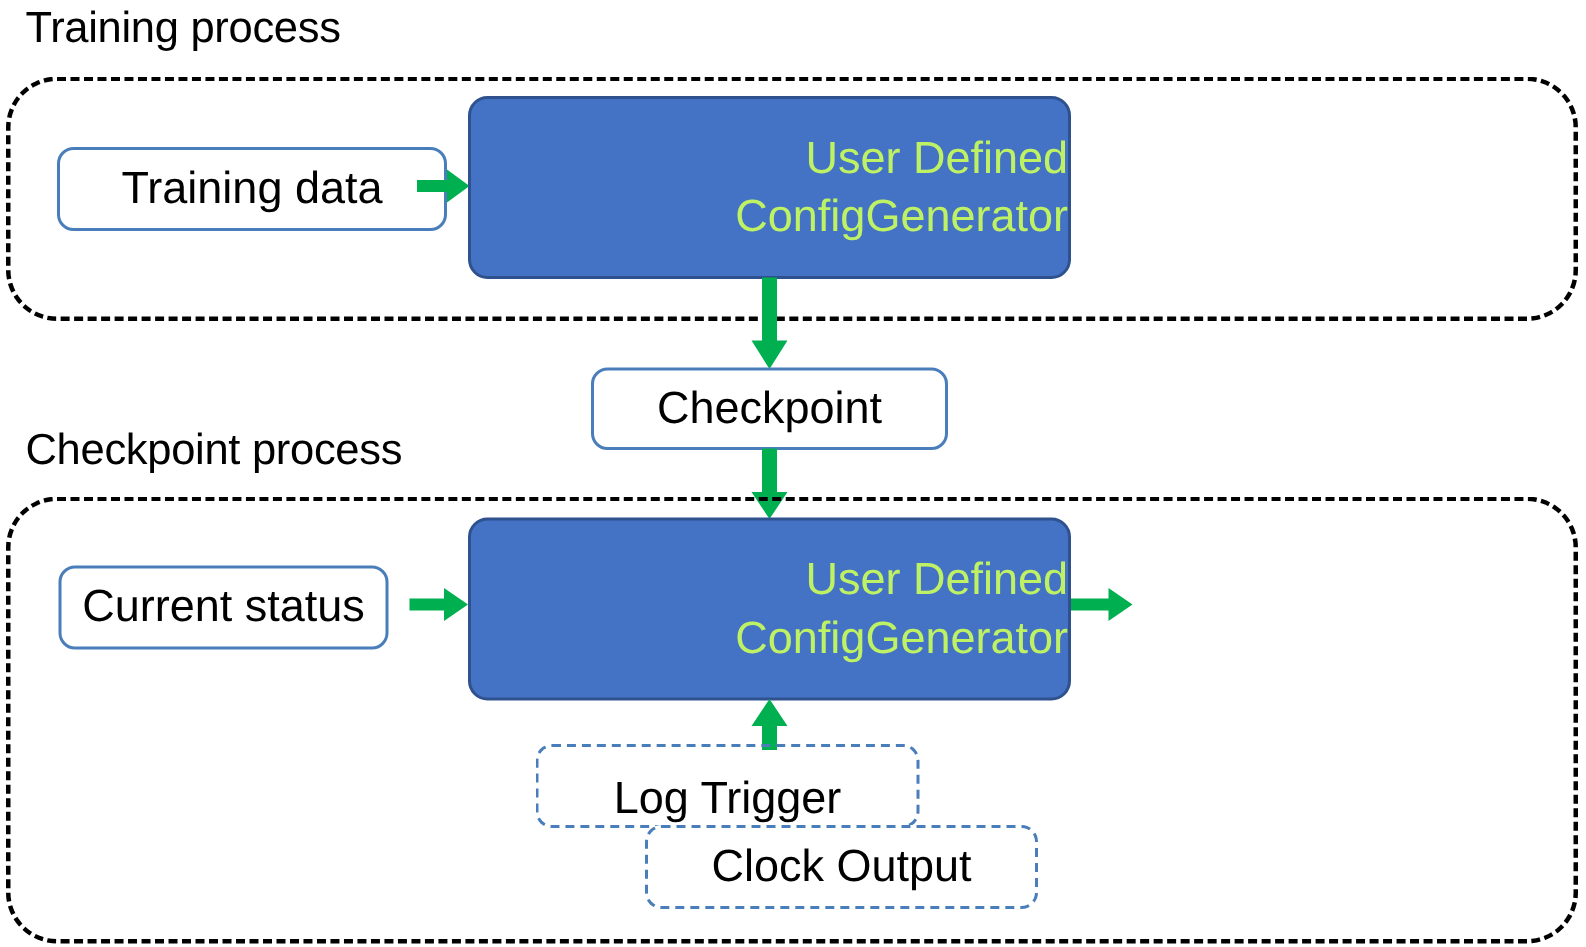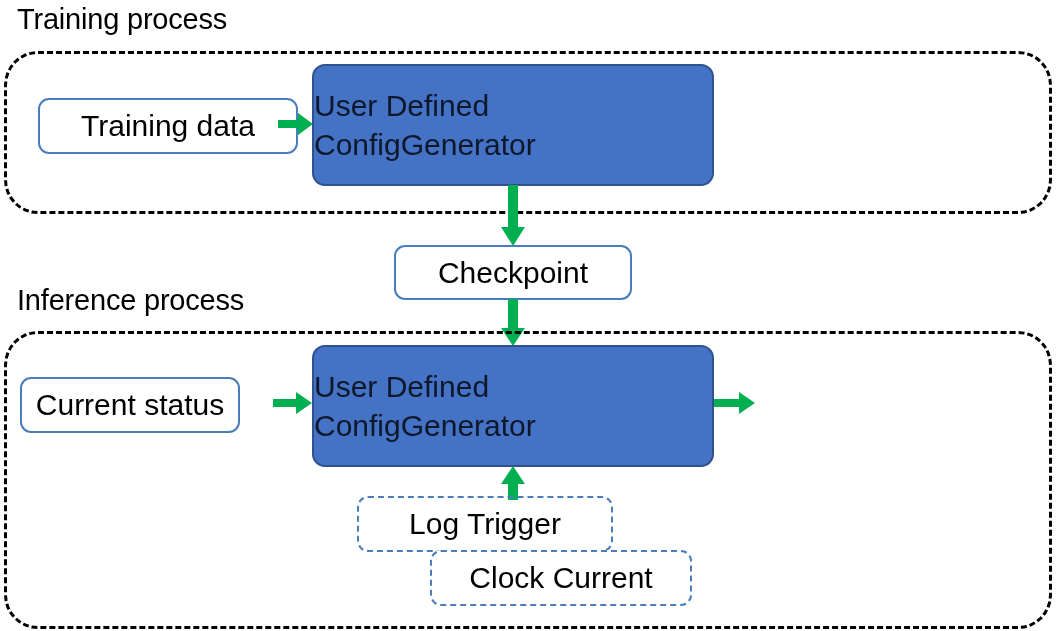--- a/index.html
+++ b/index.html
@@ -52,35 +52,35 @@
     display: flex;
     align-items: center;
     justify-content: center;
     color: #000000;
     font-size: 30px;
     line-height: 34px;
     white-space: nowrap;
   }
   #box-training-data { left: 38px;  top: 98px;  width: 260px; height: 56px; }
   #box-checkpoint    { left: 394px; top: 245px; width: 238px; height: 55px; }
-  #box-current-status{ left: 20px;  top: 377px; width: 220px; height: 56px; }
+  #box-current-status{ left: 39px;  top: 377px; width: 220px; height: 56px; }
   #box-output-config { left: 756px; top: 376px; width: 254px; height: 57px; }
 
   
   .proc-box {
     position: absolute;
     box-sizing: border-box;
     background: #4472c4;
     border: 2px solid #2f528f;
     border-radius: 13px;
     display: flex;
     flex-direction: column;
-    align-items: flex-start;
+    align-items: flex-end;
     justify-content: center;
-    color: #0f172a;
+    color: #bef264;
     font-size: 30px;
     line-height: 39px;
     white-space: nowrap;
   }
   #box-proc-training  { left: 312px; top: 64px;  width: 402px; height: 122px; }
   #box-proc-inference { left: 312px; top: 345px; width: 402px; height: 122px; }
 
   
   .trigger-box {
     position: absolute;
@@ -88,21 +88,21 @@
     background: transparent;
     border: 2px dashed #4a7ebb;
     border-radius: 11px;
     display: flex;
     align-items: center;
     color: #000000;
     font-size: 30px;
     line-height: 34px;
     white-space: nowrap;
   }
-  #box-log-trigger   { left: 357px; top: 496px; width: 256px; height: 56px; justify-content: center; }
+  #box-log-trigger   { left: 357px; top: 496px; width: 256px; height: 56px; justify-content: center; align-items: flex-end; }
   #box-clock-trigger { left: 430px; top: 550px; width: 262px; height: 56px; justify-content: center;
                        background: #ffffff; }
 
   
   .arrow {
     position: absolute;
   }
   .arrow svg { display: block; overflow: visible; }
 
   #arrow-training-data-to-proc { left: 278px; top: 112px; }
@@ -145,21 +145,21 @@
   <div class="node-box" id="box-checkpoint">
     <span>Checkpoint</span>
   </div>
 
   <div class="arrow" id="arrow-checkpoint-to-proc">
     <svg width="26" height="48" viewBox="0 0 26 48">
       <path d="M8 0 H18 V29 H25 L13 47 L1 29 H8 Z" fill="#00B050"></path>
     </svg>
   </div>
 
-  <div class="section-title" id="title-inference">Inference process</div>
+  <div class="section-title" id="title-inference">Checkpoint process</div>
 
   <div class="process-container" id="container-inference"></div>
 
   <div class="node-box" id="box-current-status">
     <span>Current status</span>
   </div>
 
   <div class="arrow" id="arrow-status-to-proc">
     <svg width="40" height="24" viewBox="0 0 40 24">
       <path d="M0 8 H23 V1 L39 12 L23 23 V16 H0 Z" fill="#00B050"></path>
@@ -182,16 +182,16 @@
     <svg width="26" height="34" viewBox="0 0 26 34">
       <path d="M13 0 L25 18 H18 V34 H8 V18 H1 Z" fill="#00B050"></path>
     </svg>
   </div>
 
   <div class="trigger-box" id="box-log-trigger">
     <span>Log Trigger</span>
   </div>
 
   <div class="trigger-box" id="box-clock-trigger">
-    <span>Clock Current</span>
+    <span>Clock Output</span>
   </div>
 
 </div>
 
 </body></html>

